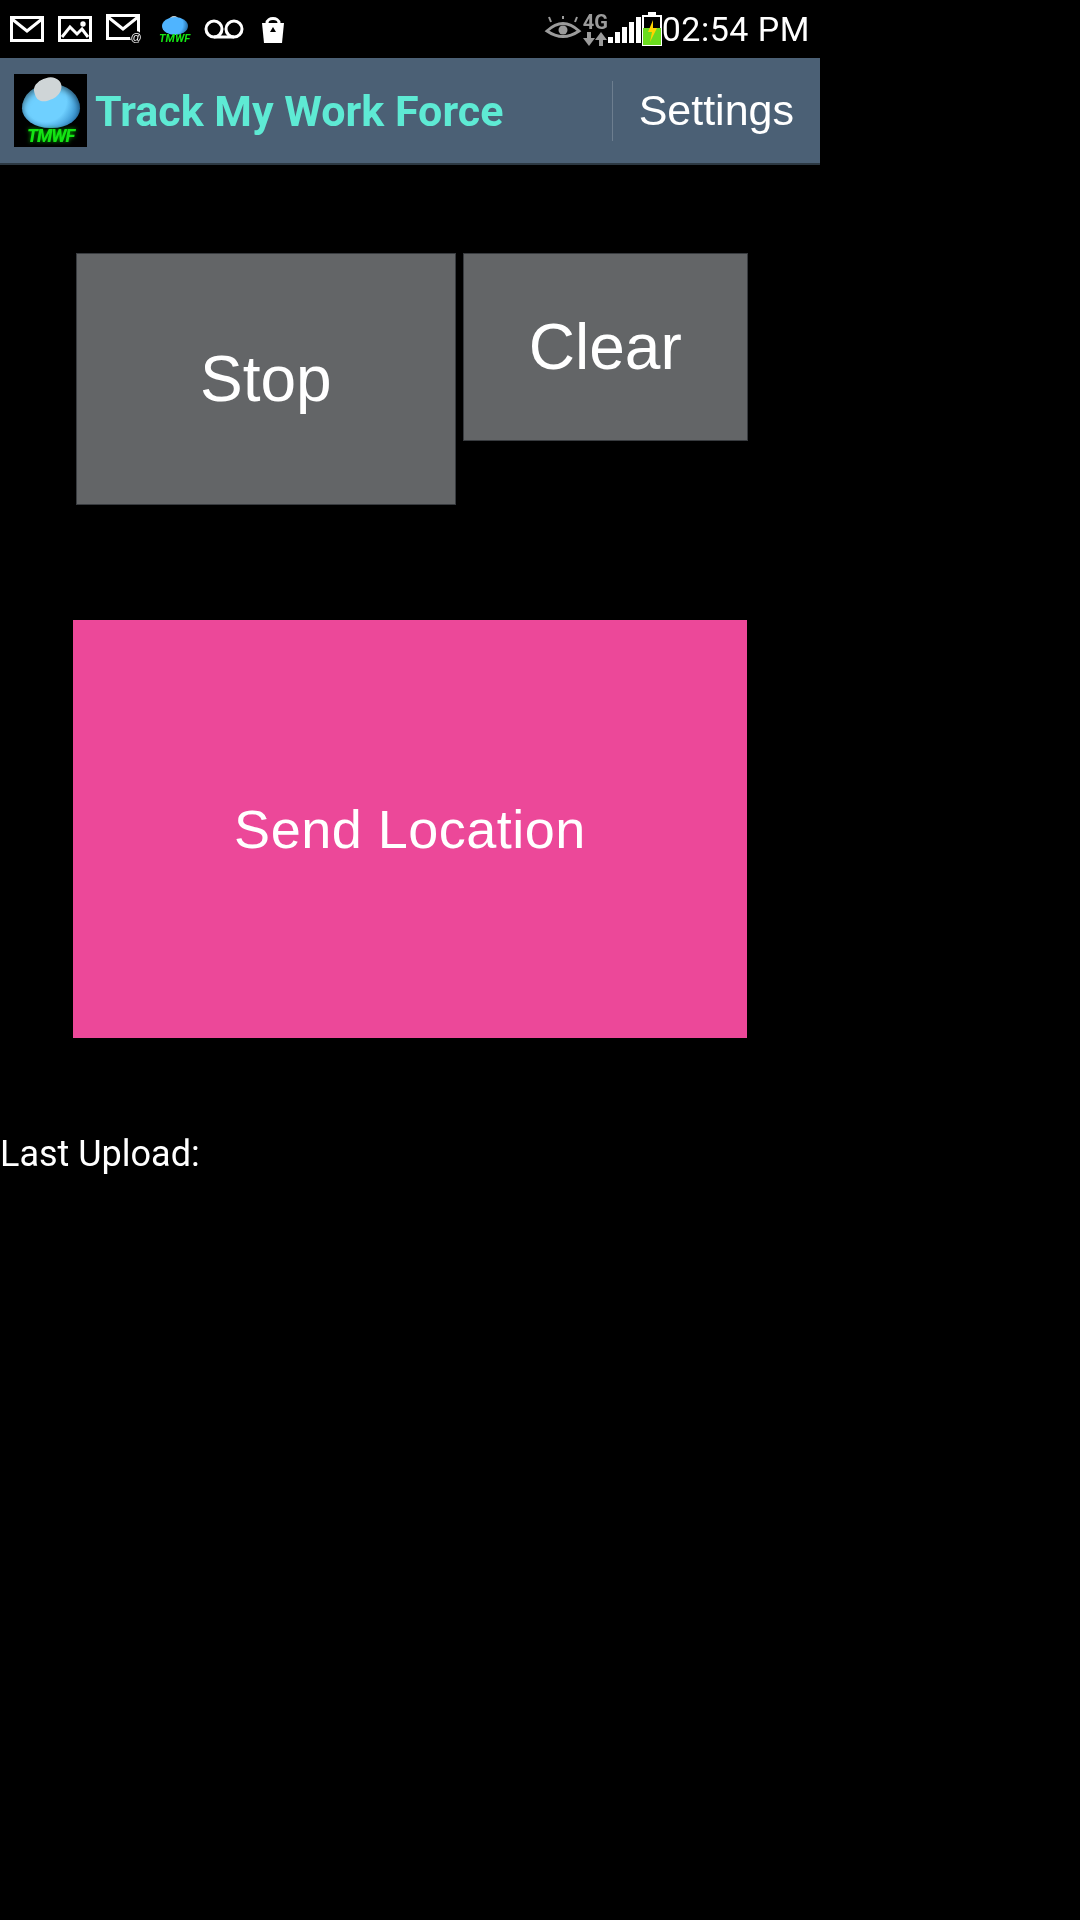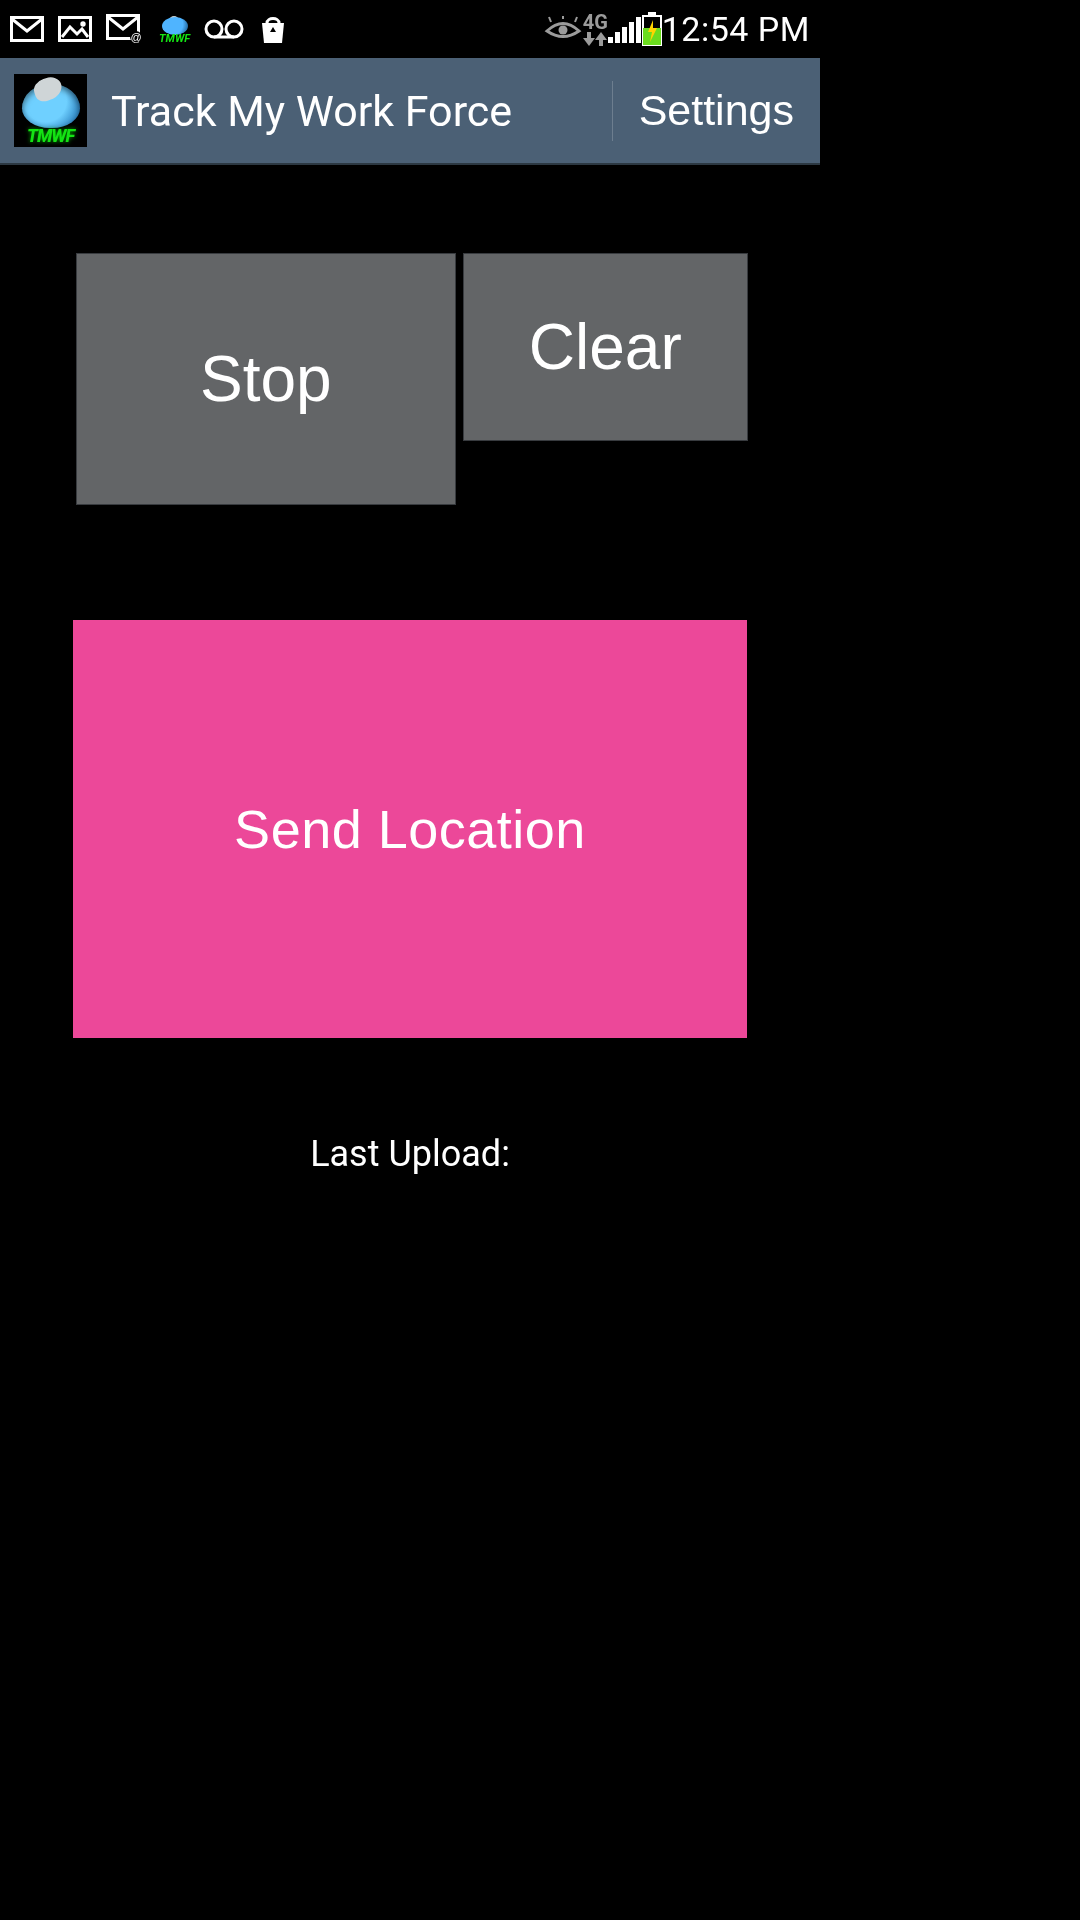--- a/index.html
+++ b/index.html
@@ -62,21 +62,21 @@
     background:#cfd5d7; border-radius:50% 50% 60% 40%;
     transform: rotate(-18deg);
   }
   .app-icon .text {
     position:absolute; left:0; right:0; bottom:2px; text-align:center;
     font-size:18px; font-weight:800; font-style:italic;
     color:#14e314; text-shadow:0 0 4px #0a0, 1px 1px 0 #000;
     letter-spacing:-1px; line-height:1;
   }
   .app-title {
-    font-size: 43px; color: #ffffff; margin-left: 24px; font-weight: 400;
+    font-size: 43px; color: #5eead4; margin-left: 8px; font-weight: 700;
   }
   .ab-sep {
     width: 1px; height: 60px; background: #6d7e8f;
     margin-left: auto;
   }
   .settings-btn {
     padding: 8px 26px;
     font-size: 43px; color: #fff; font-weight: 400;
     height: 100%; display: flex; align-items: center;
     background: transparent; border: none; cursor: pointer;
@@ -114,21 +114,21 @@
     font-size: 54px;
     font-weight: 300;
     width: 674px; height: 418px;
     margin: 115px auto 0 auto;
     border: none;
     cursor: pointer;
     letter-spacing: 0.5px;
   }
 
   .last-upload-row {
-    display: flex; justify-content: center; align-items: center;
+    display: flex; align-items: center;
     gap: 16px;
     margin-top: 95px;
     font-size: 36px; font-weight: 400;
   }
 </style>
 </head>
 <body>
 
 <div class="status-bar">
   <div class="status-left">
@@ -213,21 +213,21 @@
 
     <span>
       <svg width="20" height="34" viewBox="0 0 20 34">
         <rect x="6" y="0" width="8" height="4" fill="#fff"></rect>
         <rect x="1" y="4" width="18" height="29" fill="none" stroke="#fff" stroke-width="2"></rect>
         <rect x="1" y="16" width="18" height="17" fill="#6bdc1e"></rect>
         <polygon points="11,8 6,20 10,20 8,30 15,16 11,16" fill="#ffd400"></polygon>
       </svg>
     </span>
 
-    <span class="status-clock">12:54 PM</span>
+    <span class="status-clock">02:54 PM</span>
   </div>
 </div>
 
 <div class="action-bar">
   <div class="app-icon">
     <div class="earth"></div>
     <div class="dish"></div>
     <div class="text">TMWF</div>
   </div>
   <div class="app-title">Track My Work Force</div>

